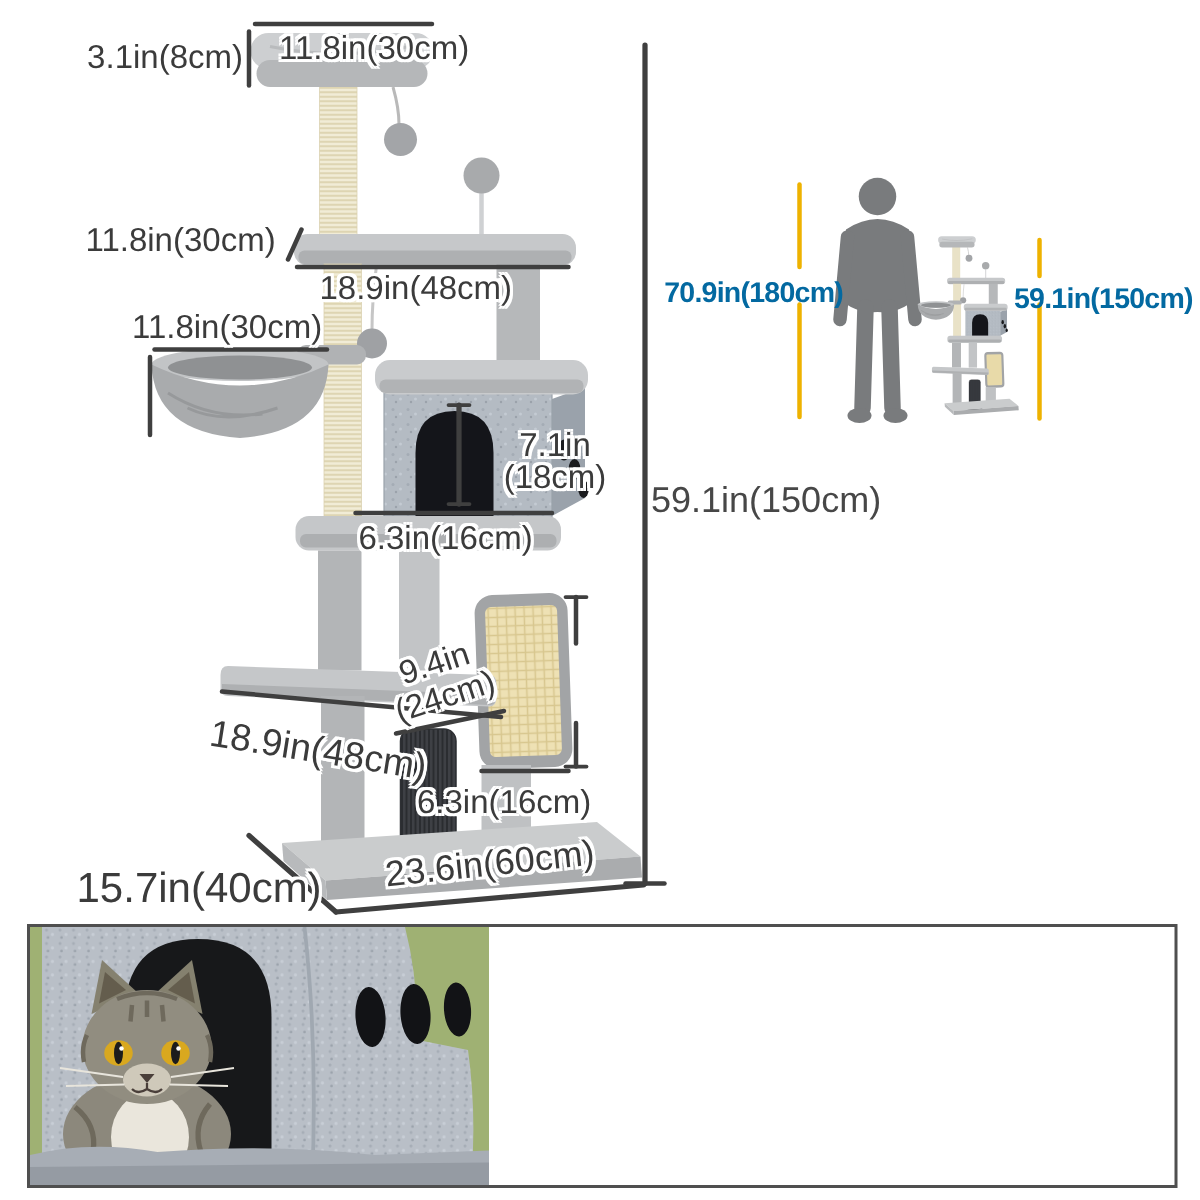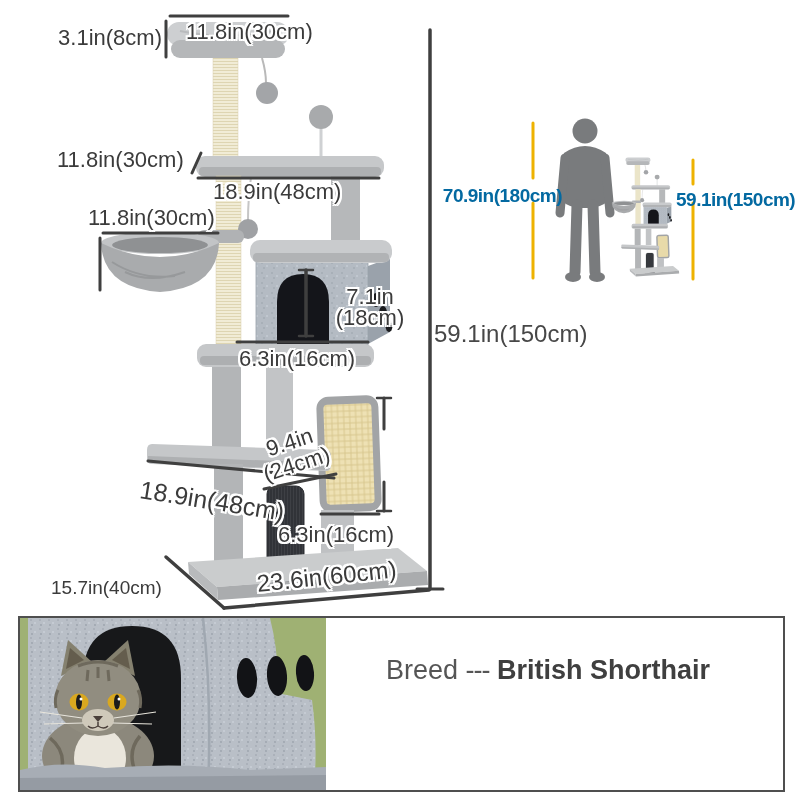--- a/index.html
+++ b/index.html
@@ -187,21 +187,21 @@
     <span>7.1in</span>
     <span class="l2">(18cm)</span>
   </div>
   <div class="dim" style="left:239px;top:348px;">6.3in(16cm)</div>
   <div class="dim center rot18n" style="left:252px;top:430px;width:82px;line-height:23px;">
     <span>9.4in</span>
     <span class="l2">(24cm)</span>
   </div>
   <div class="dim rot9p" style="left:140px;top:477px;font-size:25px;">18.9in(48cm)</div>
   <div class="dim" style="left:278px;top:524px;">6.3in(16cm)</div>
-  <div class="dim" style="left:51px;top:578px;font-size:19px;">15.7in(40cm)</div>
+  <div class="dim" style="left:51px;top:578px;font-size:28px;">15.7in(40cm)</div>
   <div class="dim rot6n" style="left:257px;top:572px;font-size:24px;">23.6in(60cm)</div>
   <div class="dim big" style="left:434px;top:322px;">59.1in(150cm)</div>
 
   <div class="dim bold right" style="left:435px;top:186px;width:127px;">70.9in(180cm)</div>
   <div class="dim bold" style="left:676px;top:190px;">59.1in(150cm)</div>
 
   <div class="panel">
     <div class="panel-photo">
       <svg width="306" height="172" viewBox="0 0 306 172">
         <rect width="306" height="172" fill="#9fb173"></rect>
@@ -236,21 +236,16 @@
           <path d="M73,98 L83,98 L78,104 Z" fill="#4a3f3a"></path>
           <path d="M78,104 L78,108 M78,108 Q72,112 68,108 M78,108 Q84,112 88,108" stroke="#4a3f3a" stroke-width="1.5" fill="none"></path>
           <path d="M62,100 L20,94 M63,105 L24,106 M94,100 L136,94 M93,105 L132,106" stroke="#e8e5dc" stroke-width="1.2" fill="none"></path>
         </g>
 
         <path d="M0,152 Q40,142 85,150 Q160,144 230,152 L306,149 L306,172 L0,172 Z" fill="#a7adb5"></path>
         <path d="M0,160 L306,157 L306,172 L0,172 Z" fill="#959ba3"></path>
       </svg>
     </div>
     <div class="panel-info">
-      <div class="mi-line">
-        <span>Breed</span>
-        <span class="sep">---</span>
-        <span class="val">British Shorthair</span>
-      </div>
     </div>
   </div>
 
 </div>
 
 </body></html>

